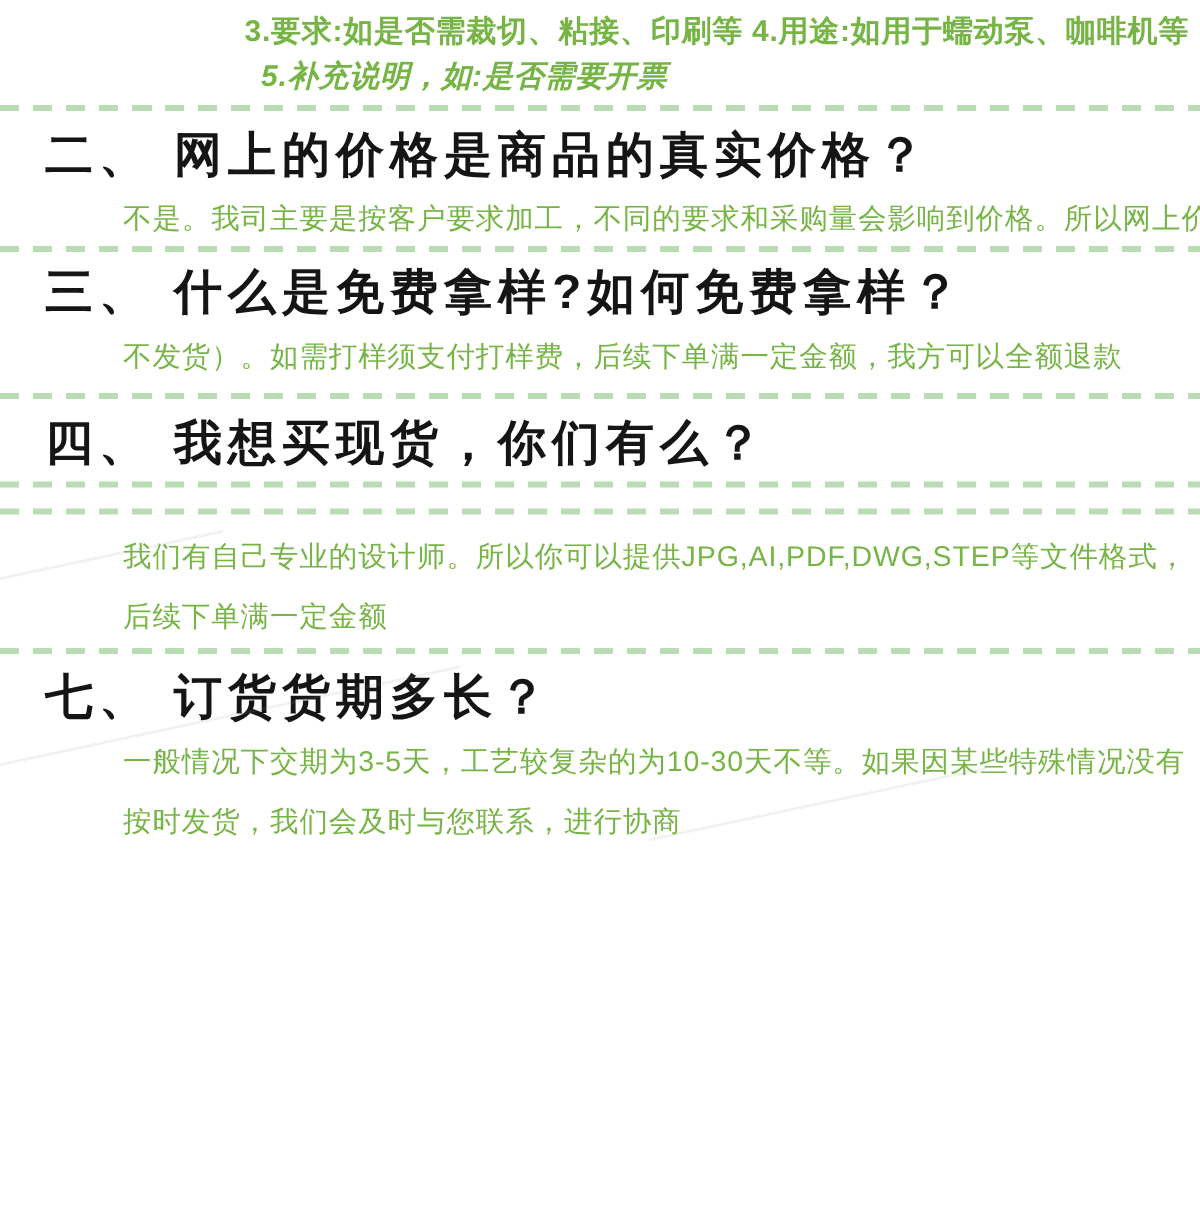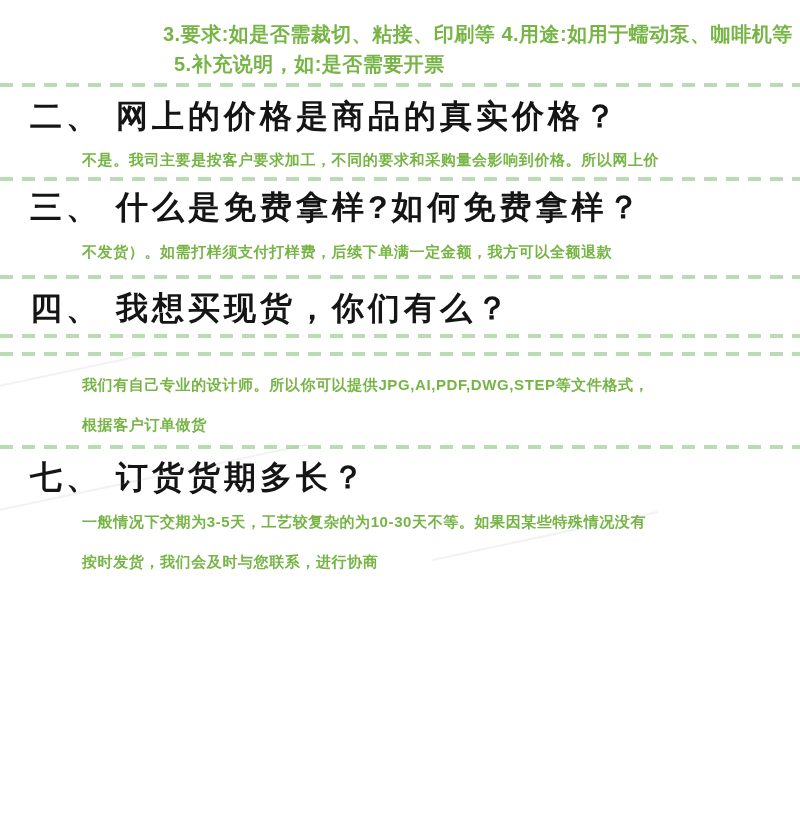--- a/index.html
+++ b/index.html
@@ -13,29 +13,29 @@
     position: relative;
     width: 800px;
     height: 814px;
     margin: 0 auto;
     background: #ffffff;
     overflow: hidden;
     font-family: "Liberation Sans", "DejaVu Sans", sans-serif;
   }
   
   .intro {
-    padding-top: 19px;
+    padding-top: 6px;
     color: var(--answer-green);
     font-weight: bold;
     font-size: 20px;
     line-height: 30px;
     letter-spacing: 0.5px;
   }
   .intro .l1 { margin-left: 163px; }
-  .intro .l2 { margin-left: 174px; }
+  .intro .l2 { margin-left: 174px; font-style: italic; }
 
   
   .divider {
     height: 4px;
     width: 100%;
     border: 0;
     background: repeating-linear-gradient(90deg,
       var(--divider-green) 0px, var(--divider-green) 13px,
       transparent 13px, transparent 22px);
   }
@@ -62,22 +62,22 @@
   .s4 .q { margin-top: 14px; }
   .s5 .q { margin-top: 13px; }
   .s6 .q { margin-top: 18px; }
   .s7 .q { margin-top: 13px; }
 
   
   .a {
     margin-left: 82px;
     width: 702px;
     color: var(--answer-green);
-    font-size: 15px;
-    font-weight: bold;
+    font-size: 19px;
+    font-weight: normal;
     letter-spacing: 0.6px;
     line-height: 28px;
   }
   .s2 .a { margin-top: 15px; }
   .s3 .a { margin-top: 16px; }
   .s4 .a { margin-top: 9px; }
   .s5 .a { margin-top: 8px; }
   .s6 .a { margin-top: 9px; }
   .s7 .a { margin-top: 10px; }
   .a.loose { line-height: 40px; }
@@ -136,21 +136,21 @@
   </section>
 
   <hr class="divider d4">
 
 
   <hr class="divider d5">
 
   <section class="faq s6">
     <div class="a loose">
       <div class="a-line">我们有自己专业的设计师。所以你可以提供JPG,AI,PDF,DWG,STEP等文件格式，</div>
-      <div class="a-line">根据客户订单做货</div>
+      <div class="a-line">后续下单满一定金额</div>
     </div>
   </section>
 
   <hr class="divider d6">
 
   <section class="faq s7">
     <h2 class="q">
       <span class="num">七、</span><span>订货货期多长？</span>
     </h2>
     <div class="a loose">

